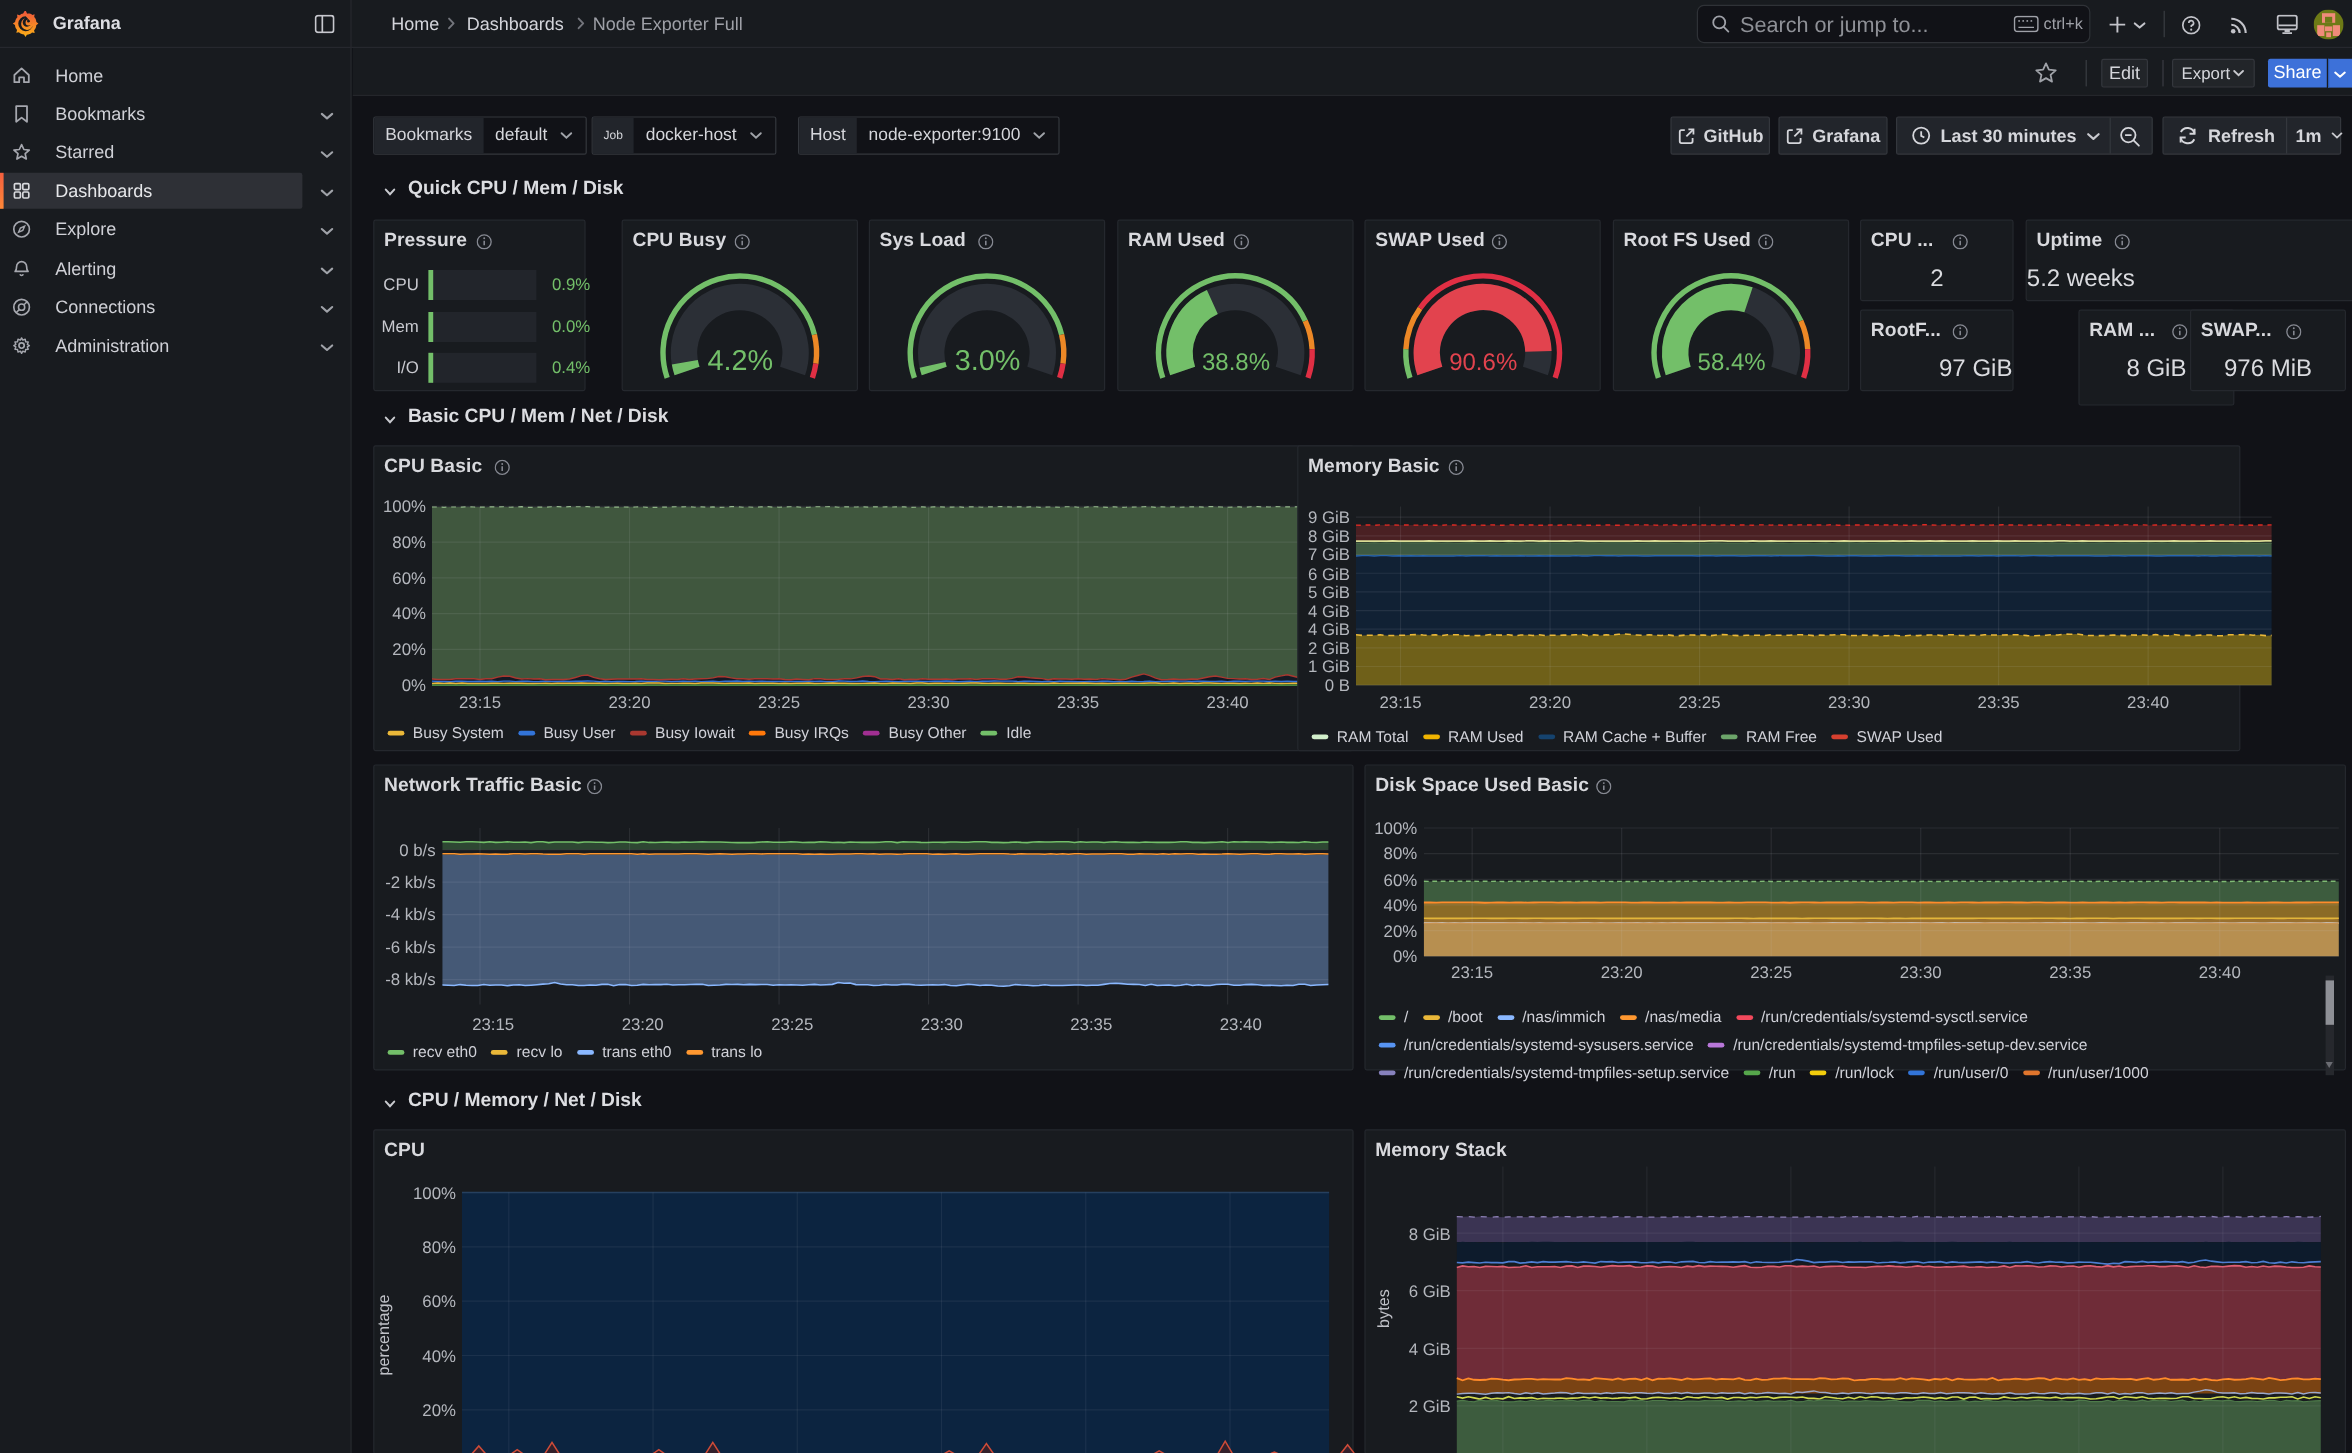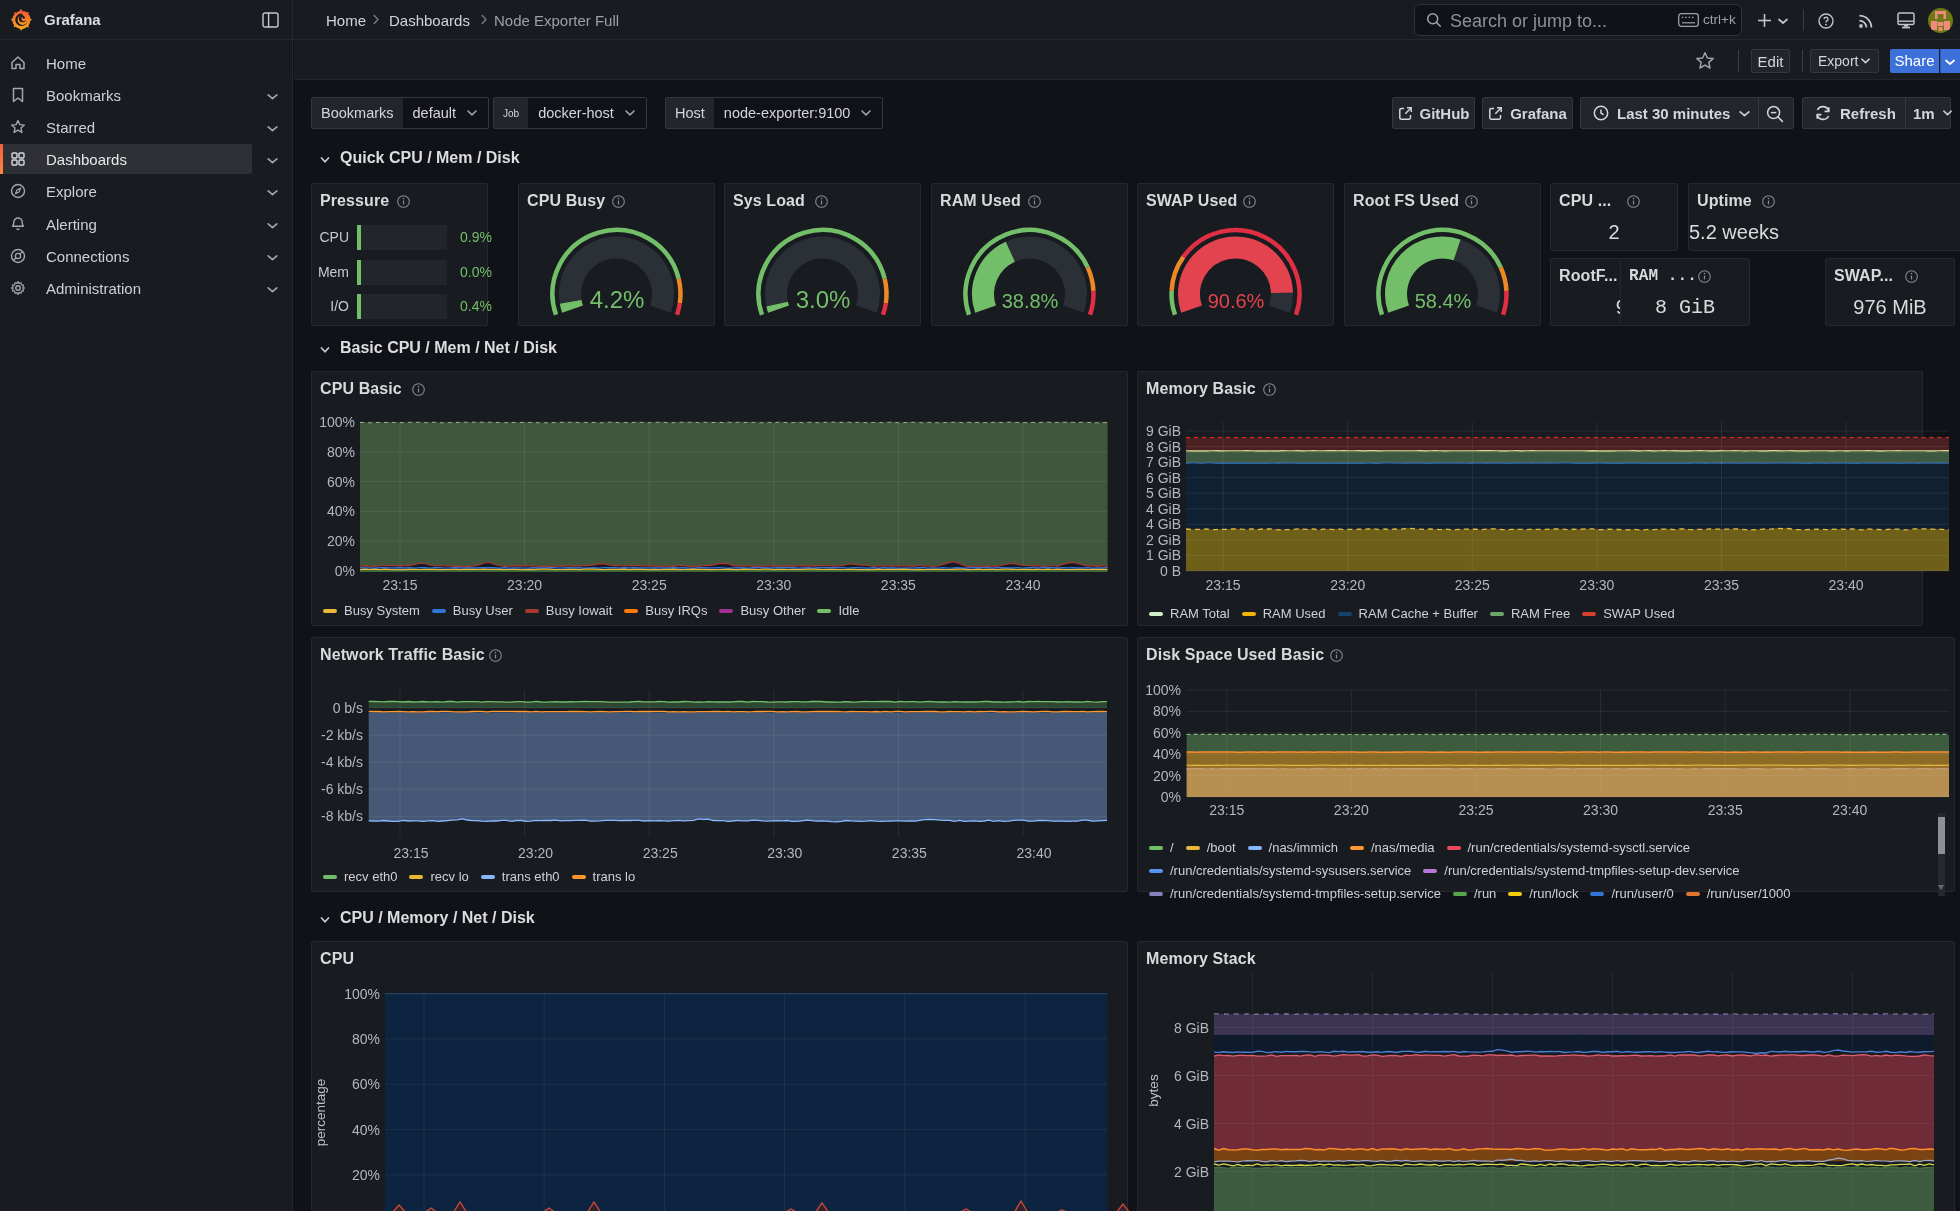--- a/index.html
+++ b/index.html
@@ -304,21 +304,21 @@
   </div>
 <div class="panel" style="left:1550px;top:258px;width:128px;height:68px;">
     <div class="ptitle">RootF...</div>
     <svg style="position:absolute;left:76px;top:11px" width="13" height="13" viewBox="0 0 13 13">
       <circle cx="6.5" cy="6.5" r="5.8" stroke="#868992" stroke-width="1.1" fill="none"></circle>
       <line x1="6.5" y1="5.6" x2="6.5" y2="9.4" stroke="#868992" stroke-width="1.3"></line>
       <circle cx="6.5" cy="3.6" r="0.8" fill="#868992"></circle>
     </svg>
     <div class="abs" style="left:0;top:37px;width:126px;text-align:right;font-size:20px;font-weight:500;color:#DADBDF">97 GiB</div>
   </div>
-<div class="panel" style="left:1620px;top:258px;width:130px;height:68px;font-family:Liberation Mono, monospace;">
+<div class="panel" style="left:1732px;top:258px;width:130px;height:80px;">
     <div class="ptitle">RAM ...</div>
     <svg style="position:absolute;left:77px;top:11px" width="13" height="13" viewBox="0 0 13 13">
       <circle cx="6.5" cy="6.5" r="5.8" stroke="#868992" stroke-width="1.1" fill="none"></circle>
       <line x1="6.5" y1="5.6" x2="6.5" y2="9.4" stroke="#868992" stroke-width="1.3"></line>
       <circle cx="6.5" cy="3.6" r="0.8" fill="#868992"></circle>
     </svg>
     <div class="abs" style="left:0;top:37px;width:128px;text-align:center;font-size:20px;font-weight:500;color:#DADBDF">8 GiB</div>
   </div>
 <div class="panel" style="left:1825px;top:258px;width:130px;height:68px;">
     <div class="ptitle">SWAP...</div>
@@ -373,21 +373,21 @@
 <div class="axis" style="left:691.0px;top:205px;width:40px;text-align:center">23:40</div>
 <div class="legend" style="left:11px;top:230px">
       <span style="white-space:nowrap"><span style="display:inline-block;width:14px;height:4px;border-radius:2px;background:#EAB839;margin-right:7px;vertical-align:middle"></span><span style="vertical-align:middle">Busy System</span></span>
       <span style="white-space:nowrap"><span style="display:inline-block;width:14px;height:4px;border-radius:2px;background:#3274D9;margin-right:7px;vertical-align:middle"></span><span style="vertical-align:middle">Busy User</span></span>
       <span style="white-space:nowrap"><span style="display:inline-block;width:14px;height:4px;border-radius:2px;background:#A93830;margin-right:7px;vertical-align:middle"></span><span style="vertical-align:middle">Busy Iowait</span></span>
       <span style="white-space:nowrap"><span style="display:inline-block;width:14px;height:4px;border-radius:2px;background:#FF780A;margin-right:7px;vertical-align:middle"></span><span style="vertical-align:middle">Busy IRQs</span></span>
       <span style="white-space:nowrap"><span style="display:inline-block;width:14px;height:4px;border-radius:2px;background:#A12F92;margin-right:7px;vertical-align:middle"></span><span style="vertical-align:middle">Busy Other</span></span>
       <span style="white-space:nowrap"><span style="display:inline-block;width:14px;height:4px;border-radius:2px;background:#73BF69;margin-right:7px;vertical-align:middle"></span><span style="vertical-align:middle">Idle</span></span>
     </div>
 </div>
-<div class="panel" style="left:1137px;top:371px;width:786px;height:255px;">
+<div class="panel" style="left:1081px;top:371px;width:786px;height:255px;">
 <div class="ptitle">Memory Basic</div>
     <svg style="position:absolute;left:125px;top:11px" width="13" height="13" viewBox="0 0 13 13">
       <circle cx="6.5" cy="6.5" r="5.8" stroke="#868992" stroke-width="1.1" fill="none"></circle>
       <line x1="6.5" y1="5.6" x2="6.5" y2="9.4" stroke="#868992" stroke-width="1.3"></line>
       <circle cx="6.5" cy="3.6" r="0.8" fill="#868992"></circle>
     </svg>
 <svg class="abs" style="left:0;top:0" width="818" height="255">
       <path d="M 48.0 65.6 L 53.1 65.7 L 58.2 65.4 L 63.3 65.7 L 68.3 65.4 L 73.4 65.6 L 78.5 65.4 L 83.6 65.6 L 88.7 65.4 L 93.8 65.6 L 98.9 65.6 L 104.0 65.6 L 109.0 65.5 L 114.1 65.7 L 119.2 65.7 L 124.3 65.4 L 129.4 65.5 L 134.5 65.7 L 139.6 65.6 L 144.6 65.5 L 149.7 65.5 L 154.8 65.7 L 159.9 65.4 L 165.0 65.6 L 170.1 65.7 L 175.2 65.4 L 180.3 65.5 L 185.3 65.5 L 190.4 65.6 L 195.5 65.5 L 200.6 65.7 L 205.7 65.7 L 210.8 65.5 L 215.9 65.7 L 220.9 65.4 L 226.0 65.4 L 231.1 65.6 L 236.2 65.7 L 241.3 65.7 L 246.4 65.7 L 251.5 65.7 L 256.6 65.4 L 261.6 65.6 L 266.7 65.7 L 271.8 65.4 L 276.9 65.5 L 282.0 65.4 L 287.1 65.4 L 292.2 65.5 L 297.2 65.6 L 302.3 65.7 L 307.4 65.4 L 312.5 65.5 L 317.6 65.7 L 322.7 65.6 L 327.8 65.5 L 332.9 65.4 L 337.9 65.6 L 343.0 65.4 L 348.1 65.6 L 353.2 65.6 L 358.3 65.5 L 363.4 65.7 L 368.5 65.5 L 373.5 65.5 L 378.6 65.7 L 383.7 65.4 L 388.8 65.4 L 393.9 65.6 L 399.0 65.5 L 404.1 65.7 L 409.2 65.4 L 414.2 65.5 L 419.3 65.4 L 424.4 65.5 L 429.5 65.5 L 434.6 65.5 L 439.7 65.6 L 444.8 65.3 L 449.8 65.7 L 454.9 65.6 L 460.0 65.7 L 465.1 65.5 L 470.2 65.6 L 475.3 65.5 L 480.4 65.5 L 485.5 65.4 L 490.5 65.5 L 495.6 65.5 L 500.7 65.5 L 505.8 65.7 L 510.9 65.7 L 516.0 65.6 L 521.1 65.3 L 526.1 65.4 L 531.2 65.6 L 536.3 65.6 L 541.4 65.5 L 546.5 65.6 L 551.6 65.7 L 556.7 65.4 L 561.8 65.5 L 566.8 65.6 L 571.9 65.5 L 577.0 65.6 L 582.1 65.5 L 587.2 65.3 L 592.3 65.5 L 597.4 65.4 L 602.4 65.6 L 607.5 65.7 L 612.6 65.5 L 617.7 65.7 L 622.8 65.4 L 627.9 65.5 L 633.0 65.4 L 638.1 65.4 L 643.1 65.7 L 648.2 65.4 L 653.3 65.7 L 658.4 65.6 L 663.5 65.6 L 668.6 65.4 L 673.7 65.7 L 678.7 65.7 L 683.8 65.4 L 688.9 65.4 L 694.0 65.4 L 699.1 65.5 L 704.2 65.4 L 709.3 65.7 L 714.4 65.5 L 719.4 65.6 L 724.5 65.4 L 729.6 65.6 L 734.7 65.5 L 739.8 65.6 L 744.9 65.5 L 750.0 65.7 L 755.0 65.7 L 760.1 65.7 L 765.2 65.5 L 770.3 65.4 L 775.4 65.4 L 780.5 65.4 L 785.6 65.7 L 790.7 65.4 L 795.7 65.7 L 800.8 65.4 L 805.9 65.6 L 811.0 65.4 L 811.0 78.9 L 48.0 78.9 Z" fill="#4A2023" stroke="none"></path>
       <path d="M 48.0 65.6 L 53.1 65.7 L 58.2 65.4 L 63.3 65.7 L 68.3 65.4 L 73.4 65.6 L 78.5 65.4 L 83.6 65.6 L 88.7 65.4 L 93.8 65.6 L 98.9 65.6 L 104.0 65.6 L 109.0 65.5 L 114.1 65.7 L 119.2 65.7 L 124.3 65.4 L 129.4 65.5 L 134.5 65.7 L 139.6 65.6 L 144.6 65.5 L 149.7 65.5 L 154.8 65.7 L 159.9 65.4 L 165.0 65.6 L 170.1 65.7 L 175.2 65.4 L 180.3 65.5 L 185.3 65.5 L 190.4 65.6 L 195.5 65.5 L 200.6 65.7 L 205.7 65.7 L 210.8 65.5 L 215.9 65.7 L 220.9 65.4 L 226.0 65.4 L 231.1 65.6 L 236.2 65.7 L 241.3 65.7 L 246.4 65.7 L 251.5 65.7 L 256.6 65.4 L 261.6 65.6 L 266.7 65.7 L 271.8 65.4 L 276.9 65.5 L 282.0 65.4 L 287.1 65.4 L 292.2 65.5 L 297.2 65.6 L 302.3 65.7 L 307.4 65.4 L 312.5 65.5 L 317.6 65.7 L 322.7 65.6 L 327.8 65.5 L 332.9 65.4 L 337.9 65.6 L 343.0 65.4 L 348.1 65.6 L 353.2 65.6 L 358.3 65.5 L 363.4 65.7 L 368.5 65.5 L 373.5 65.5 L 378.6 65.7 L 383.7 65.4 L 388.8 65.4 L 393.9 65.6 L 399.0 65.5 L 404.1 65.7 L 409.2 65.4 L 414.2 65.5 L 419.3 65.4 L 424.4 65.5 L 429.5 65.5 L 434.6 65.5 L 439.7 65.6 L 444.8 65.3 L 449.8 65.7 L 454.9 65.6 L 460.0 65.7 L 465.1 65.5 L 470.2 65.6 L 475.3 65.5 L 480.4 65.5 L 485.5 65.4 L 490.5 65.5 L 495.6 65.5 L 500.7 65.5 L 505.8 65.7 L 510.9 65.7 L 516.0 65.6 L 521.1 65.3 L 526.1 65.4 L 531.2 65.6 L 536.3 65.6 L 541.4 65.5 L 546.5 65.6 L 551.6 65.7 L 556.7 65.4 L 561.8 65.5 L 566.8 65.6 L 571.9 65.5 L 577.0 65.6 L 582.1 65.5 L 587.2 65.3 L 592.3 65.5 L 597.4 65.4 L 602.4 65.6 L 607.5 65.7 L 612.6 65.5 L 617.7 65.7 L 622.8 65.4 L 627.9 65.5 L 633.0 65.4 L 638.1 65.4 L 643.1 65.7 L 648.2 65.4 L 653.3 65.7 L 658.4 65.6 L 663.5 65.6 L 668.6 65.4 L 673.7 65.7 L 678.7 65.7 L 683.8 65.4 L 688.9 65.4 L 694.0 65.4 L 699.1 65.5 L 704.2 65.4 L 709.3 65.7 L 714.4 65.5 L 719.4 65.6 L 724.5 65.4 L 729.6 65.6 L 734.7 65.5 L 739.8 65.6 L 744.9 65.5 L 750.0 65.7 L 755.0 65.7 L 760.1 65.7 L 765.2 65.5 L 770.3 65.4 L 775.4 65.4 L 780.5 65.4 L 785.6 65.7 L 790.7 65.4 L 795.7 65.7 L 800.8 65.4 L 805.9 65.6 L 811.0 65.4" stroke="#DE2A23" stroke-width="1.2" fill="none" stroke-dasharray="4 4"></path>
       <path d="M 48.0 80.6 L 53.1 80.6 L 58.2 80.6 L 63.3 80.3 L 68.3 80.5 L 73.4 80.4 L 78.5 80.5 L 83.6 80.3 L 88.7 80.3 L 93.8 80.4 L 98.9 80.4 L 104.0 80.4 L 109.0 80.3 L 114.1 80.3 L 119.2 80.6 L 124.3 80.4 L 129.4 80.5 L 134.5 80.6 L 139.6 80.4 L 144.6 80.3 L 149.7 80.6 L 154.8 80.5 L 159.9 80.5 L 165.0 80.5 L 170.1 80.7 L 175.2 80.4 L 180.3 80.6 L 185.3 80.4 L 190.4 80.5 L 195.5 80.5 L 200.6 80.4 L 205.7 80.3 L 210.8 80.5 L 215.9 80.6 L 220.9 80.5 L 226.0 80.4 L 231.1 80.5 L 236.2 80.3 L 241.3 80.3 L 246.4 80.4 L 251.5 80.6 L 256.6 80.3 L 261.6 80.3 L 266.7 80.3 L 271.8 80.3 L 276.9 80.4 L 282.0 80.5 L 287.1 80.6 L 292.2 80.4 L 297.2 80.4 L 302.3 80.4 L 307.4 80.4 L 312.5 80.6 L 317.6 80.5 L 322.7 80.4 L 327.8 80.3 L 332.9 80.6 L 337.9 80.5 L 343.0 80.6 L 348.1 80.4 L 353.2 80.5 L 358.3 80.6 L 363.4 80.5 L 368.5 80.6 L 373.5 80.3 L 378.6 80.7 L 383.7 80.3 L 388.8 80.4 L 393.9 80.3 L 399.0 80.6 L 404.1 80.5 L 409.2 80.7 L 414.2 80.6 L 419.3 80.6 L 424.4 80.5 L 429.5 80.7 L 434.6 80.6 L 439.7 80.4 L 444.8 80.7 L 449.8 80.4 L 454.9 80.3 L 460.0 80.3 L 465.1 80.5 L 470.2 80.3 L 475.3 80.6 L 480.4 80.6 L 485.5 80.4 L 490.5 80.3 L 495.6 80.5 L 500.7 80.3 L 505.8 80.5 L 510.9 80.6 L 516.0 80.4 L 521.1 80.4 L 526.1 80.6 L 531.2 80.4 L 536.3 80.4 L 541.4 80.6 L 546.5 80.6 L 551.6 80.6 L 556.7 80.5 L 561.8 80.4 L 566.8 80.5 L 571.9 80.6 L 577.0 80.5 L 582.1 80.4 L 587.2 80.4 L 592.3 80.4 L 597.4 80.6 L 602.4 80.5 L 607.5 80.5 L 612.6 80.6 L 617.7 80.3 L 622.8 80.5 L 627.9 80.4 L 633.0 80.5 L 638.1 80.6 L 643.1 80.4 L 648.2 80.6 L 653.3 80.3 L 658.4 80.5 L 663.5 80.5 L 668.6 80.4 L 673.7 80.5 L 678.7 80.5 L 683.8 80.4 L 688.9 80.6 L 694.0 80.3 L 699.1 80.4 L 704.2 80.6 L 709.3 80.3 L 714.4 80.6 L 719.4 80.3 L 724.5 80.5 L 729.6 80.3 L 734.7 80.4 L 739.8 80.4 L 744.9 80.3 L 750.0 80.5 L 755.0 80.5 L 760.1 80.5 L 765.2 80.5 L 770.3 80.5 L 775.4 80.5 L 780.5 80.4 L 785.6 80.6 L 790.7 80.3 L 795.7 80.6 L 800.8 80.6 L 805.9 80.5 L 811.0 80.6 L 811.0 91.2 L 48.0 91.2 Z" fill="#3E5942" stroke="none"></path>

